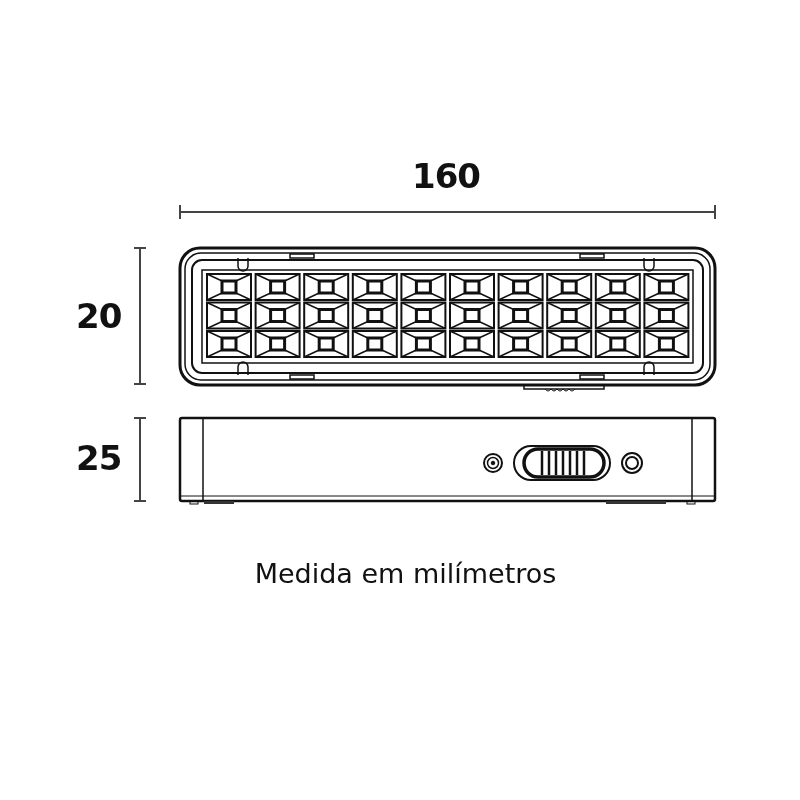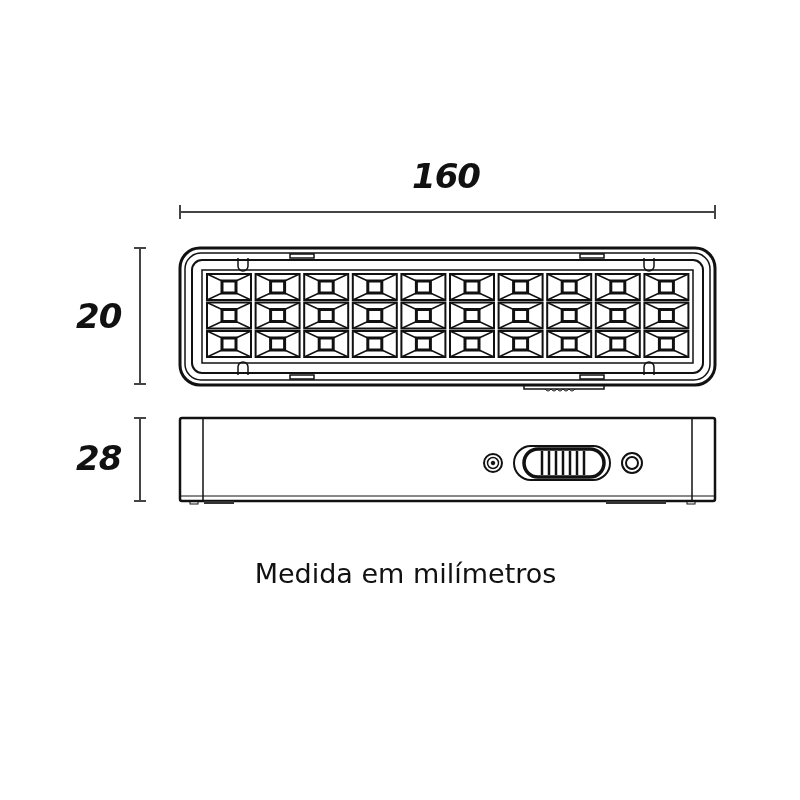--- a/index.html
+++ b/index.html
@@ -1,29 +1,29 @@
 <!DOCTYPE html>
 <html><head>
 <meta charset="utf-8">
 <style>
   html, body { margin:0; padding:0; background:#ffffff; }
   body { width:800px; height:800px; position:relative; overflow:hidden; font-family:"Liberation Sans", sans-serif; }
-  .dim-label { position:absolute; font-family:"DejaVu Sans", sans-serif; font-weight:bold; color:#111; font-size:34px; letter-spacing:-1px;font-style:italic; }
+  .dim-label { position:absolute; font-family:"DejaVu Sans", sans-serif; font-weight:bold; color:#111; font-size:34px; letter-spacing:-1px; }
   #dim-width-label { left:0; width:800px; top:156px; text-align:center; padding-left:92px; box-sizing:border-box; }
   #dim-height-label { left:76px; top:296px; }
   #dim-depth-label { left:76px; top:438px; }
   #caption { position:absolute; left:0; width:777px; top:558px; text-align:center; font-family:"DejaVu Sans", sans-serif; font-size:27px; color:#111; padding-left:34px; box-sizing:border-box; }
   svg { position:absolute; left:0; top:0; }
 </style>
 </head>
 <body>
 
 <div id="dim-width-label" class="dim-label">160</div>
 <div id="dim-height-label" class="dim-label">20</div>
-<div id="dim-depth-label" class="dim-label">28</div>
+<div id="dim-depth-label" class="dim-label">25</div>
 <div id="caption">Medida em milímetros</div>
 
 <svg width="800" height="800" viewBox="0 0 800 800">
 
   <g stroke="#444" stroke-width="2">
     <line x1="180" y1="212" x2="715" y2="212"></line>
     <line x1="180" y1="205" x2="180" y2="219"></line>
     <line x1="715" y1="205" x2="715" y2="219"></line>
   </g>
 

